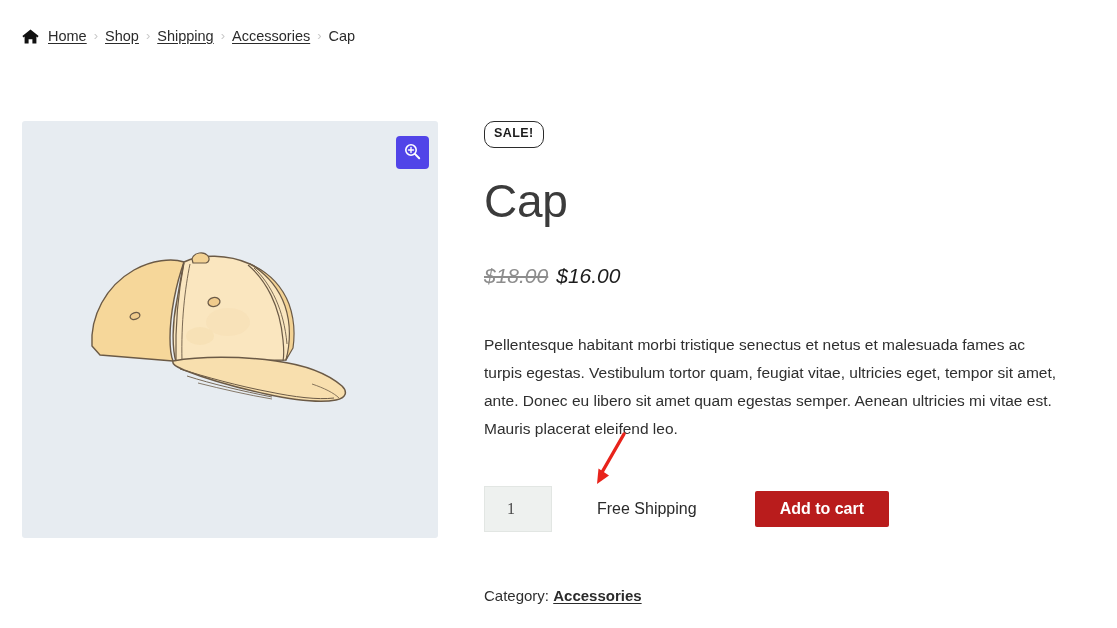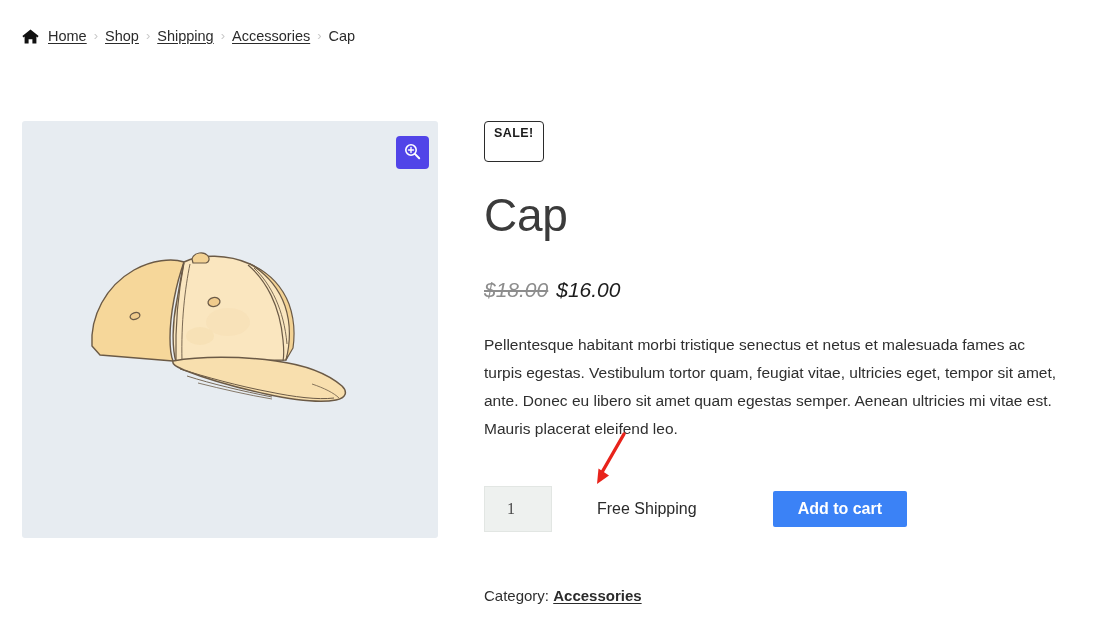--- a/index.html
+++ b/index.html
@@ -88,22 +88,22 @@
   
   #summary {
     position: absolute;
     left: 484px;
     top: 121px;
     width: 580px;
   }
   #sale-badge {
     display: inline-block;
     border: 1px solid #2b2b2b;
-    border-radius: 4px;
-    padding: 5px 9px 21px 9px;
+    border-radius: 10px;
+    padding: 5px 9px 7px 9px;
     font-size: 12.5px;
     font-weight: bold;
     letter-spacing: 0.4px;
     line-height: 1;
     color: #1c1c1c;
     background: #ffffff;
   }
   #product-title {
     margin: 30px 0 0 0;
     font-size: 46px;
@@ -124,21 +124,21 @@
     color: #8d8d8d;
     text-decoration: line-through;
     font-weight: 400;
   }
   #price-new {
     color: #1c1c1c;
     margin-left: 8px;
     font-weight: 400;
   }
   #description {
-    margin-top: 31px;
+    margin-top: 45px;
     font-size: 15.5px;
     line-height: 28px;
     color: #2f2f2f;
     width: 576px;
   }
 
   
   #cart-form {
     margin-top: 43px;
     display: flex;
@@ -157,22 +157,22 @@
     padding-left: 22px;
     outline: none;
   }
   #free-shipping-label {
     margin-left: 45px;
     font-size: 16px;
     color: #2b2b2b;
     white-space: nowrap;
   }
   #add-to-cart-btn {
-    margin-left: 76px;
-    background: #3b82f6;
+    margin-left: 58px;
+    background: #b91c1c;
     color: #ffffff;
     border: none;
     border-radius: 2px;
     height: 36px;
     padding: 0 25px;
     font-size: 16px;
     font-weight: bold;
     font-family: "Liberation Sans", sans-serif;
     cursor: pointer;
   }

